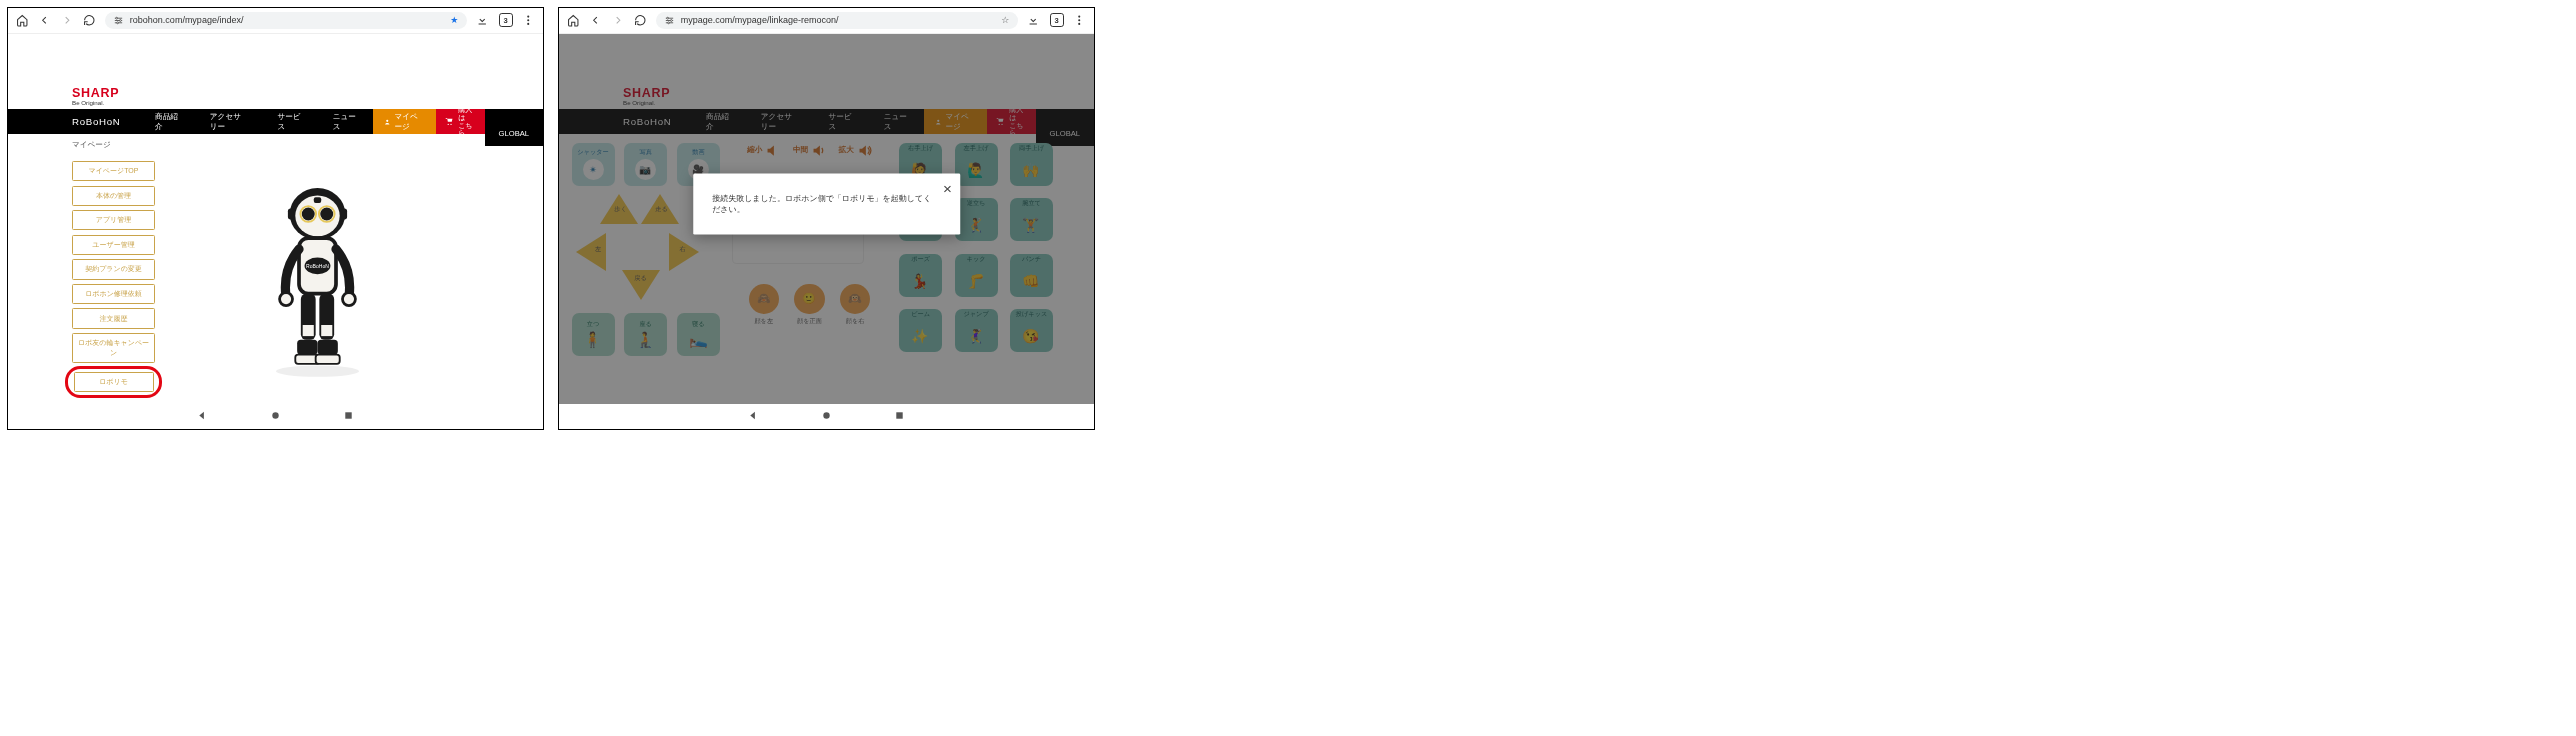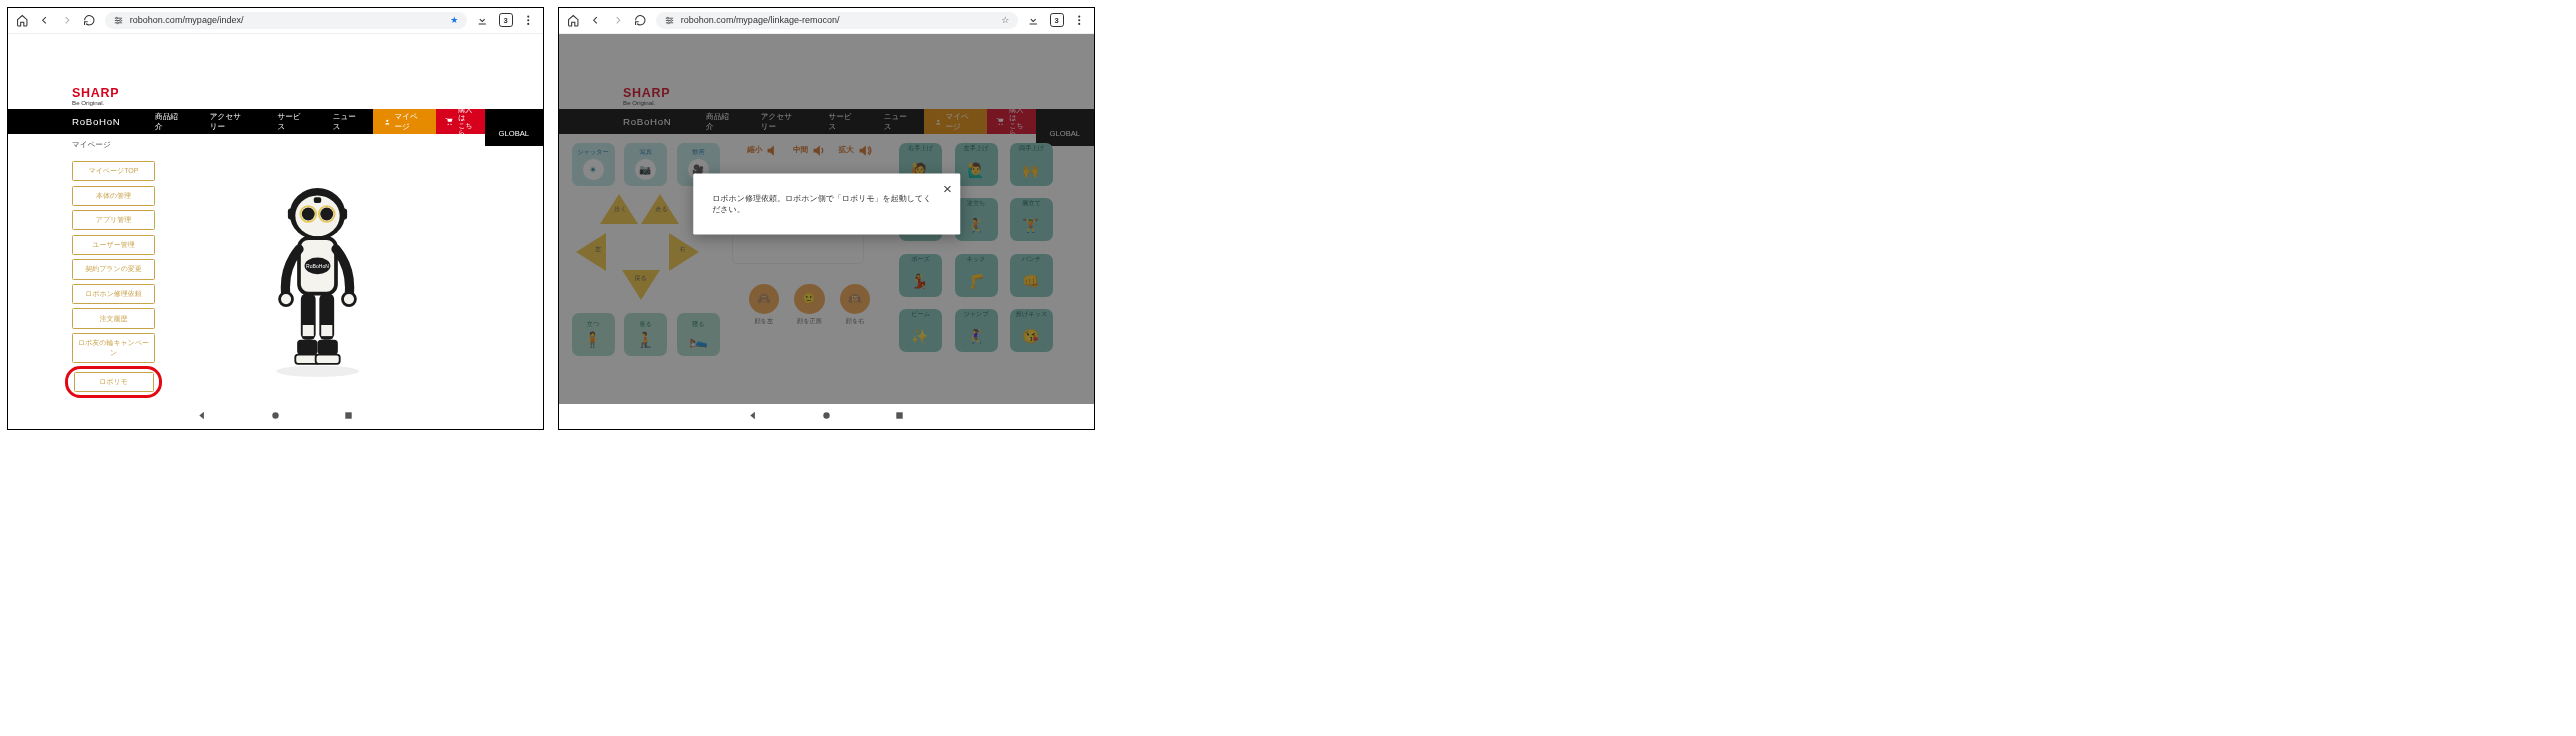--- a/index.html
+++ b/index.html
@@ -253,21 +253,21 @@
           <path d="M3 21v-6h6"></path>
         </svg>
       </div>
     <div class="url-pill">
       <span class="secure"><svg viewBox="0 0 24 24" fill="none" stroke="#555" stroke-width="2">
             <path d="M4 7h16M4 12h16M4 17h16"></path>
             <circle cx="8" cy="7" r="2" fill="#fff"></circle>
             <circle cx="16" cy="12" r="2" fill="#fff"></circle>
             <circle cx="10" cy="17" r="2" fill="#fff"></circle>
           </svg></span>
-      <span>robohon.com/mypage/linkage-remocon/</span>
+      <span>mypage.com/mypage/linkage-remocon/</span>
       <span style="flex:1"></span>
       <span style="color:#555">☆</span>
     </div>
     <div class="chrome-right">
       <div class="chrome-icon">
           <svg viewBox="0 0 24 24" fill="#333">
             <path d="M12 3v10l-4-4-1.4 1.4L12 16l5.4-5.6L16 9l-4 4V3zM5 18h14v2H5z"></path>
           </svg>
         </div>
       <div class="chrome-icon" style="border:1.4px solid #333;border-radius:2.8px;font-size:7.6px;font-weight:600;width:14px;height:14px;">
@@ -464,21 +464,21 @@
               <span class="gl">投げキッス</span>
               <span class="gi">😘</span>
             </div>
         </div>
       </div>
     </div>
 
     <div class="dim"></div>
     <div class="modal">
       <div class="modal-close"><span>×</span></div>
-      <div class="modal-text">ロボホン修理依頼。ロボホン側で「ロボリモ」を起動してください。</div>
+      <div class="modal-text">接続失敗しました。ロボホン側で「ロボリモ」を起動してください。</div>
     </div>
   </div>
 
   <div class="android-nav">
     <span><svg viewBox="0 0 24 24">
           <path d="M15 4l-10 8 10 8z"></path>
         </svg></span>
     <span><svg viewBox="0 0 24 24">
           <circle cx="12" cy="12" r="7"></circle>
         </svg></span>

